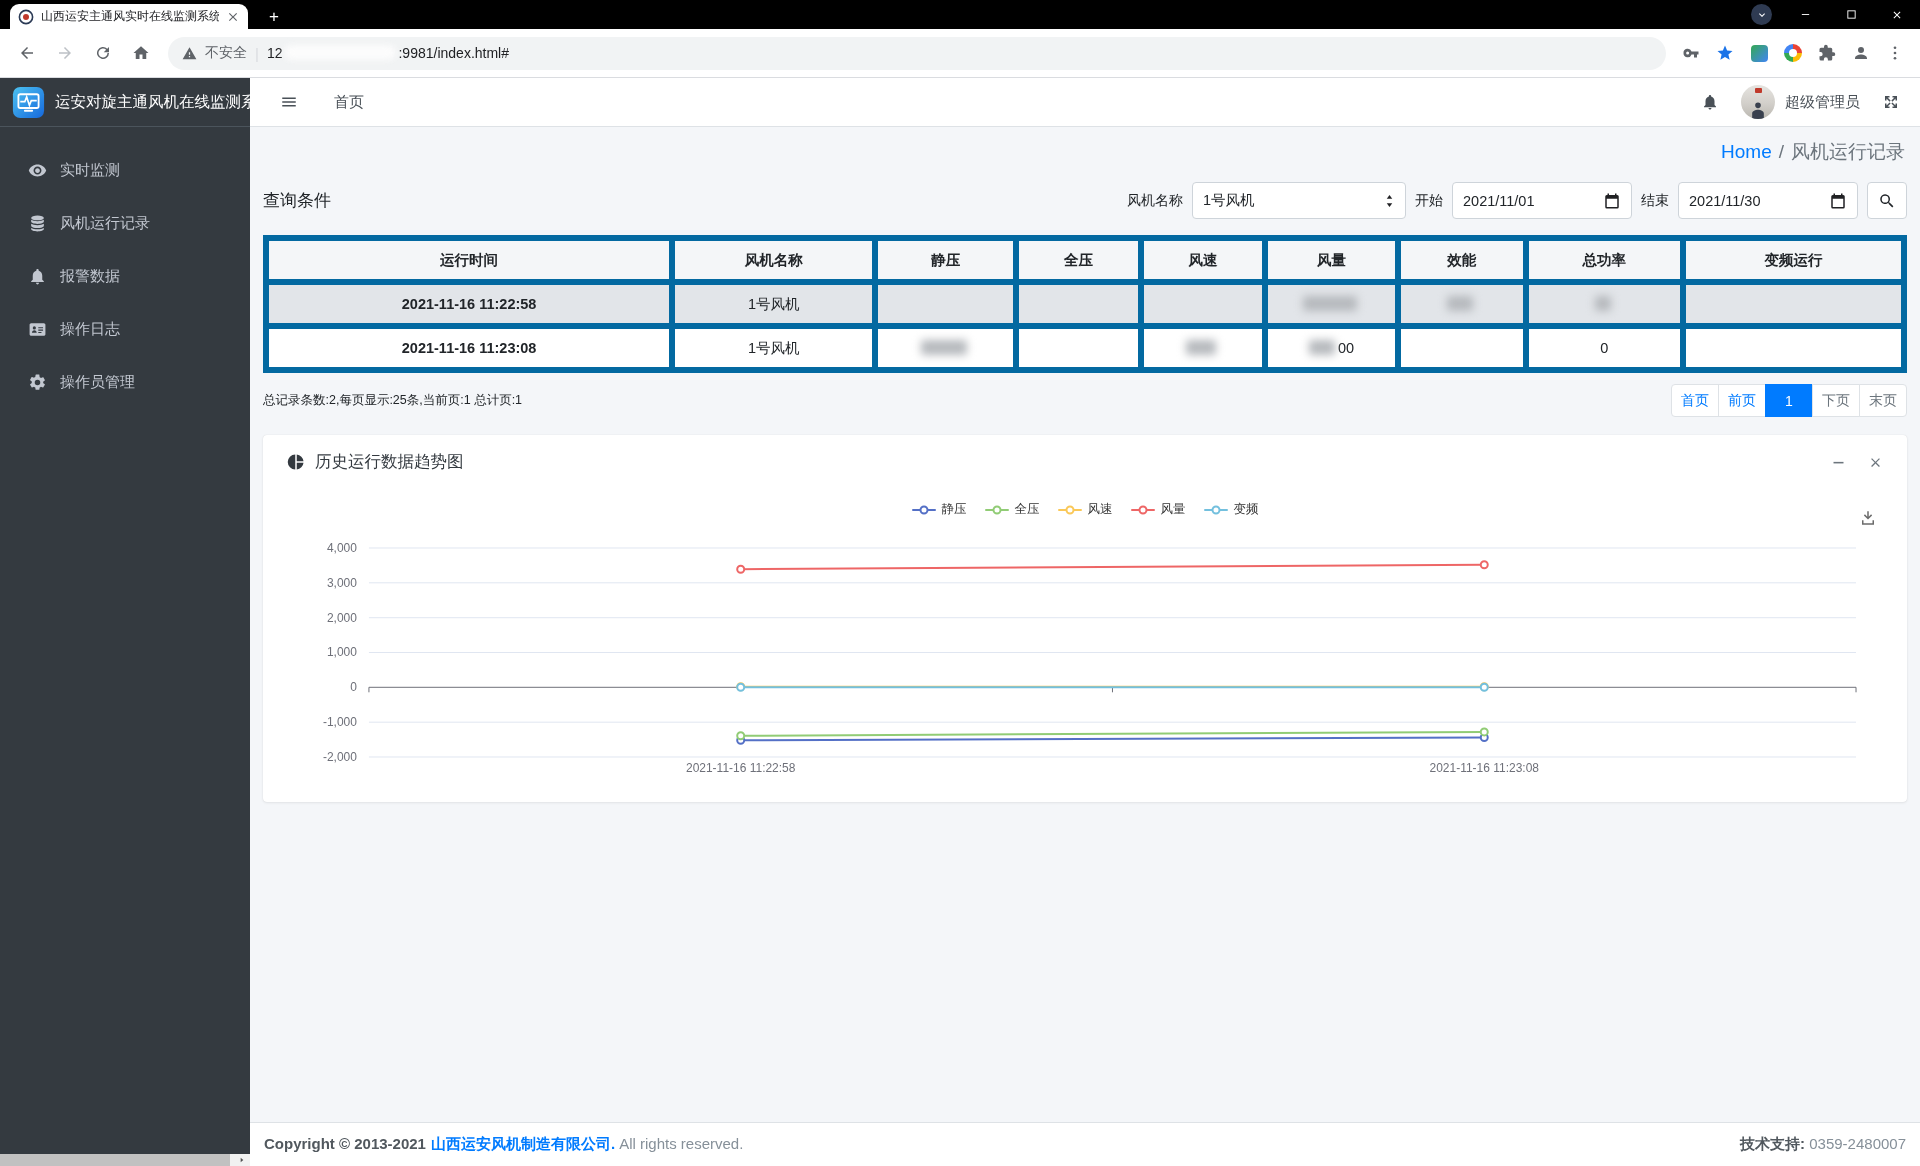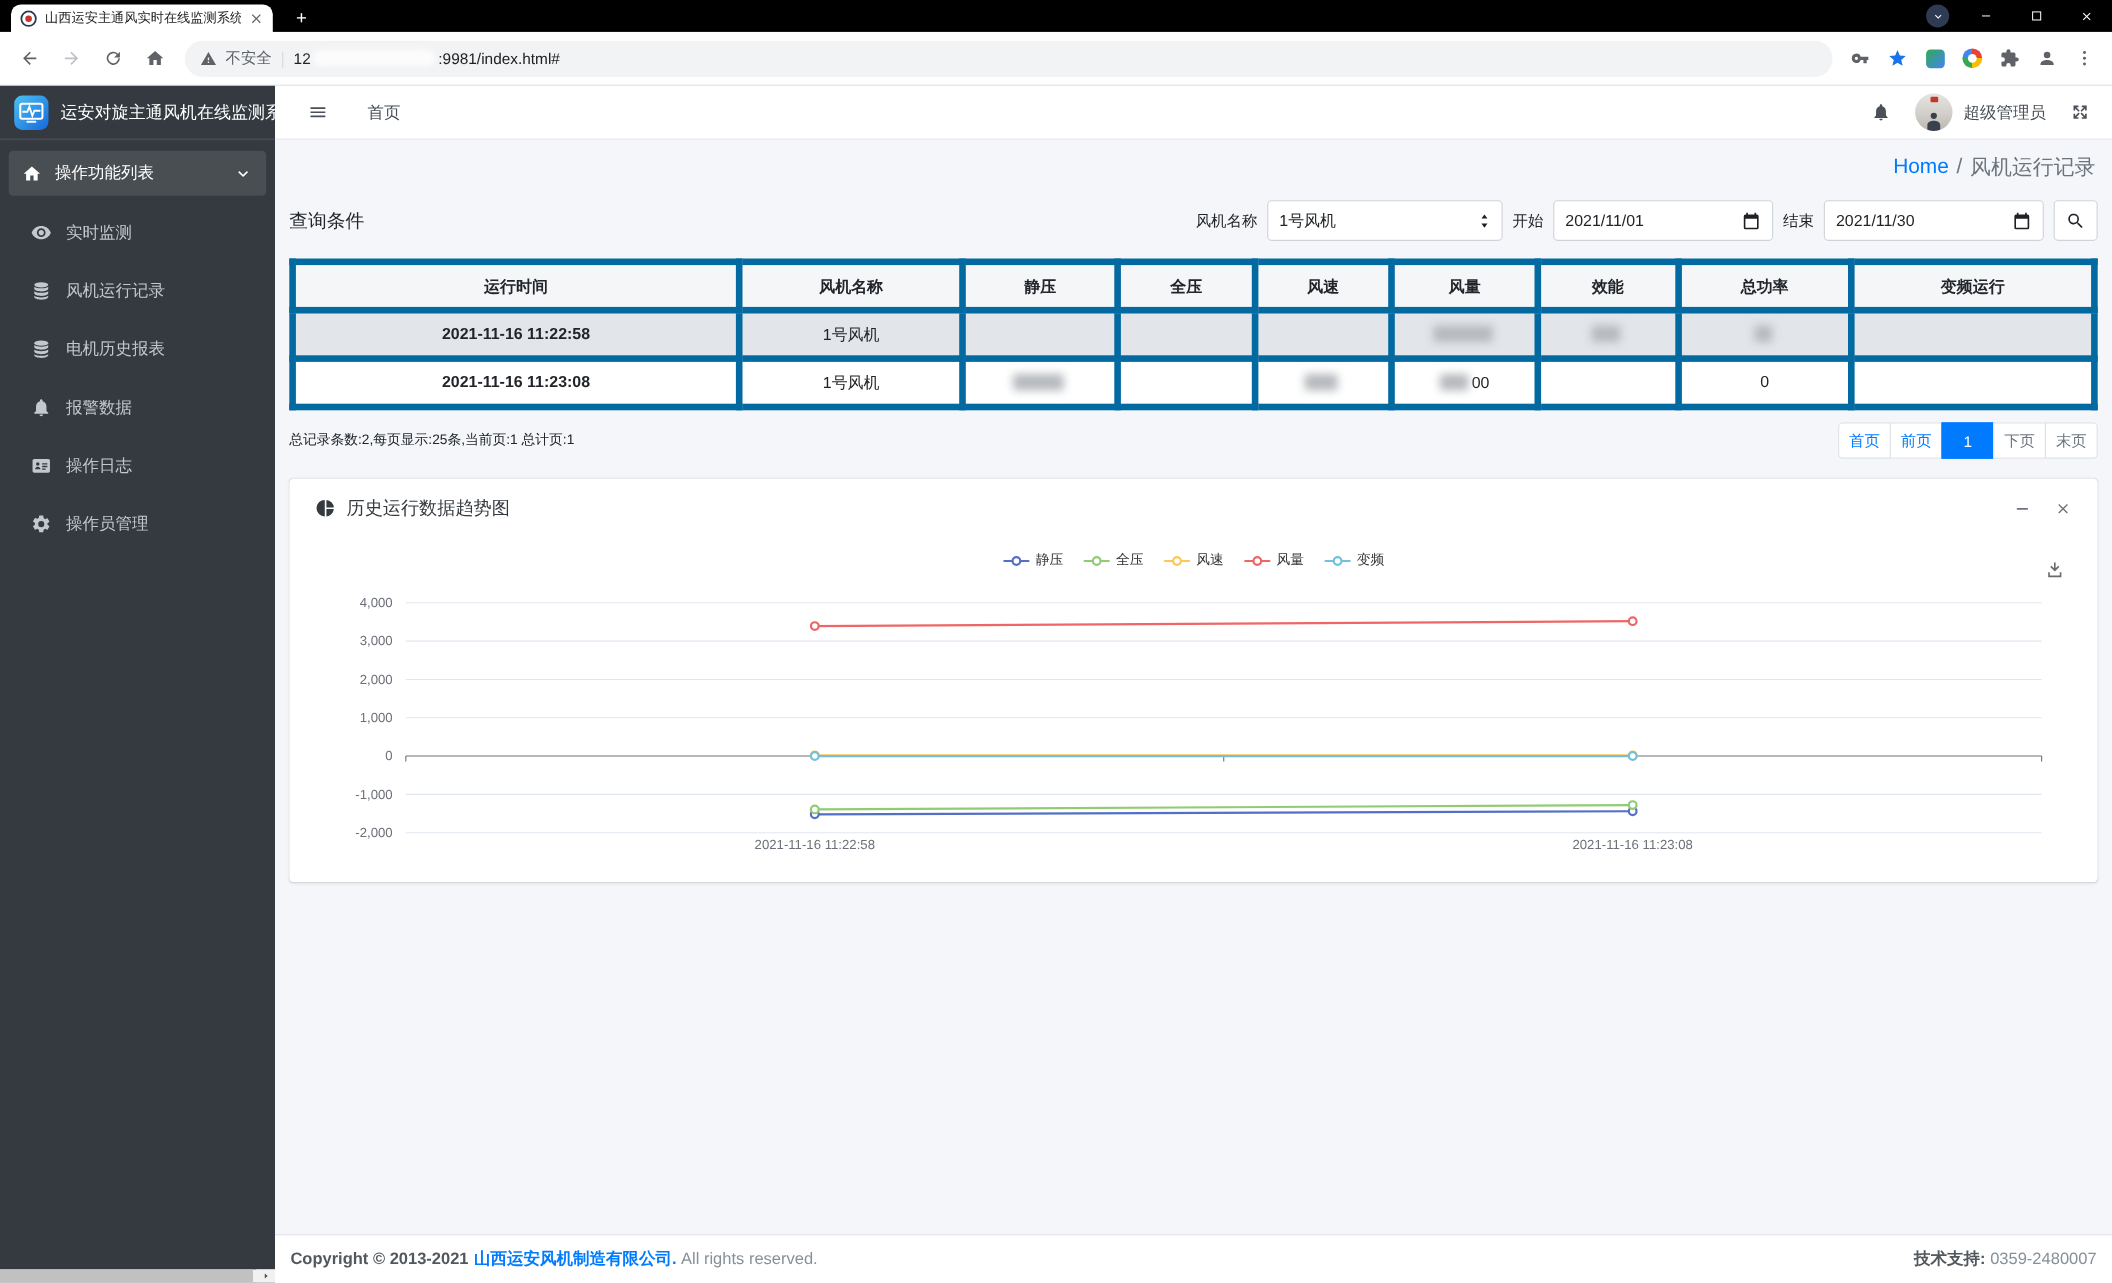--- a/index.html
+++ b/index.html
@@ -76,21 +76,21 @@
     padding:12px 2px 0;font-size:19px;color:#6c757d}
   .breadcrumb a{color:#007bff;text-decoration:none}
 
   .querybar{display:flex;align-items:center;margin-top:17px}
   .q-title{font-size:17px;color:#212529}
   .q-controls{margin-left:auto;display:flex;align-items:center;gap:9px}
   .q-label{font-size:14px;color:#212529}
   .control{height:37px;background:#fff;border:1px solid #ced4da;border-radius:4px;
     display:flex;align-items:center;padding:0 10px;font-size:14.5px;color:#212529}
   .sel{width:214px}
-  .date{width:200px}
+  .date{width:180px}
   .control .r{margin-left:auto;color:#202124}
   .search-btn{width:40px;height:37px;background:#fff;border:1px solid #ced4da;border-radius:4px;
     display:flex;align-items:center;justify-content:center;color:#212529}
 
   table.grid{width:100%;margin-top:16px;border-collapse:collapse;background:#fff}
   .grid th,.grid td{border:6px solid #0369a1;height:44px;text-align:center;
     font-size:14.5px;color:#212529;vertical-align:middle}
   .grid th{background:#f4f6f8;font-weight:bold}
   .grid tr.selected td{background:#e2e5e9}
   .grid td.time{font-weight:bold}
@@ -250,53 +250,35 @@
             </linearGradient>
           </defs>
         <rect x="1" y="1" width="34" height="34" rx="8" fill="url(#lg1)"></rect>
         <rect x="7" y="9" width="22" height="15" rx="2" fill="none" stroke="#fff" stroke-width="2"></rect>
         <polyline points="9,17 14,17 16,12 19,21 21,16 27,16" fill="none" stroke="#fff" stroke-width="1.8"></polyline>
         <rect x="13" y="26" width="10" height="2" rx="1" fill="#fff"></rect>
       </svg>
       <span>运安对旋主通风机在线监测系统</span>
     </div>
     <div class="menu">
-      <div class="menu-header">
-        <svg class="i" viewBox="0 0 24 24">
-            <path d="M10 20v-6h4v6h5v-8h3L12 3 2 12h3v8z"></path>
-          </svg>
-        <span>操作功能列表</span>
-        <svg class="i chev" viewBox="0 0 24 24" width="14">
-            <path d="M7.4 8.6 12 13.2l4.6-4.6L18 10l-6 6-6-6z"></path>
-          </svg>
-      </div>
 
       <div class="nav-item">
         <svg class="i" viewBox="0 0 24 24">
             <path d="M12 4.5C7 4.5 2.7 7.6 1 12c1.7 4.4 6 7.5 11 7.5s9.3-3.1 11-7.5c-1.7-4.4-6-7.5-11-7.5zM12 17c-2.8 0-5-2.2-5-5s2.2-5 5-5 5 2.2 5 5-2.2 5-5 5zm0-8c-1.7 0-3 1.3-3 3s1.3 3 3 3 3-1.3 3-3-1.3-3-3-3z"></path>
           </svg>
         <span>实时监测</span>
       </div>
       <div class="nav-item">
         <svg class="i" viewBox="0 0 24 24">
             <ellipse cx="12" cy="5" rx="8" ry="3"></ellipse>
             <path d="M4 7.2v2.3c0 1.7 3.6 3 8 3s8-1.3 8-3V7.2c-1.6 1.2-4.6 1.8-8 1.8s-6.4-.6-8-1.8z"></path>
             <path d="M4 12.4v2.3c0 1.7 3.6 3 8 3s8-1.3 8-3v-2.3c-1.6 1.2-4.6 1.8-8 1.8s-6.4-.6-8-1.8z"></path>
             <path d="M4 17.6V19c0 1.7 3.6 3 8 3s8-1.3 8-3v-1.4c-1.6 1.2-4.6 1.8-8 1.8s-6.4-.6-8-1.8z"></path>
           </svg>
         <span>风机运行记录</span>
-      </div>
-      <div class="nav-item">
-        <svg class="i" viewBox="0 0 24 24">
-            <ellipse cx="12" cy="5" rx="8" ry="3"></ellipse>
-            <path d="M4 7.2v2.3c0 1.7 3.6 3 8 3s8-1.3 8-3V7.2c-1.6 1.2-4.6 1.8-8 1.8s-6.4-.6-8-1.8z"></path>
-            <path d="M4 12.4v2.3c0 1.7 3.6 3 8 3s8-1.3 8-3v-2.3c-1.6 1.2-4.6 1.8-8 1.8s-6.4-.6-8-1.8z"></path>
-            <path d="M4 17.6V19c0 1.7 3.6 3 8 3s8-1.3 8-3v-1.4c-1.6 1.2-4.6 1.8-8 1.8s-6.4-.6-8-1.8z"></path>
-          </svg>
-        <span>电机历史报表</span>
       </div>
       <div class="nav-item">
         <svg class="i" viewBox="0 0 24 24">
             <path d="M12 22c1.1 0 2-.9 2-2h-4c0 1.1.9 2 2 2zm6-6v-5c0-3.1-1.6-5.6-4.5-6.3V4c0-.8-.7-1.5-1.5-1.5s-1.5.7-1.5 1.5v.7C7.6 5.4 6 7.9 6 11v5l-2 2v1h16v-1l-2-2z"></path>
           </svg>
         <span>报警数据</span>
       </div>
       <div class="nav-item">
         <svg class="i" viewBox="0 0 24 24">
             <path d="M20 4H4c-1.1 0-2 .9-2 2v12c0 1.1.9 2 2 2h16c1.1 0 2-.9 2-2V6c0-1.1-.9-2-2-2z"></path>

